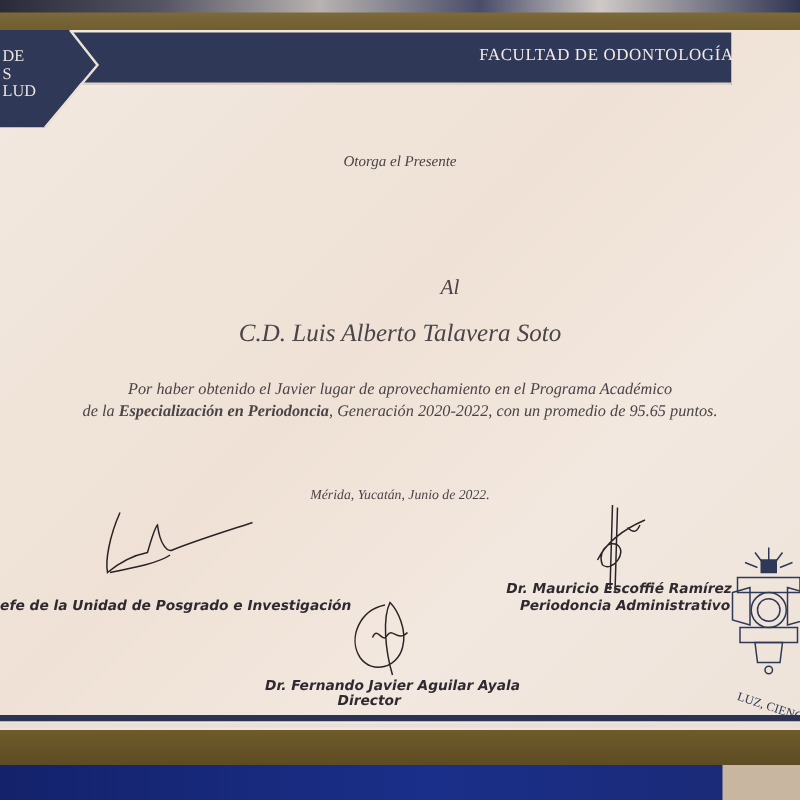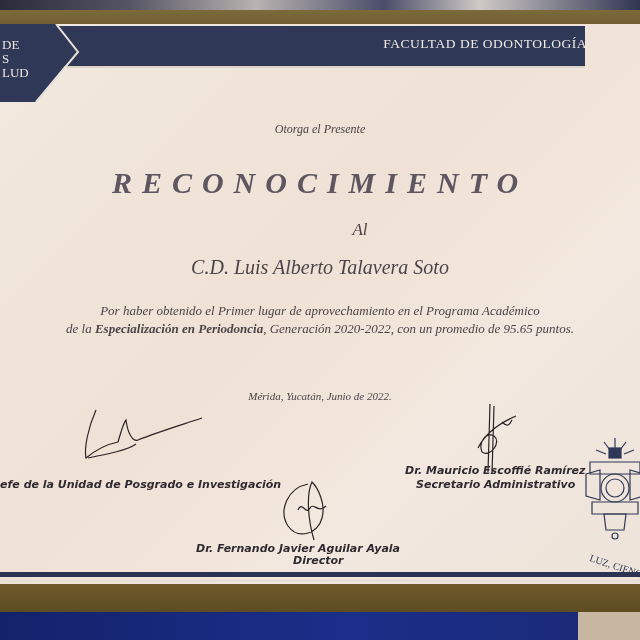--- a/index.html
+++ b/index.html
@@ -83,43 +83,42 @@
     <polygon points="0,0 56,0 76,28 36,78 0,78" fill="#2f3857"></polygon>
     <polyline points="56,0 78,28 36,78" fill="none" stroke="#e9e1d8" stroke-width="2"></polyline>
   </svg>
   <div class="chevron-text">
     <div>DE</div>
     <div>S</div>
     <div>LUD</div>
   </div>
 
   <div class="line otorga">Otorga el Presente</div>
-  <div class="line title">RECONOCIMIENTO</div>
   <div class="line al">Al</div>
   <div class="line name">C.D. Luis Alberto Talavera Soto</div>
-  <div class="line body1">Por haber obtenido el Primer lugar de aprovechamiento en el Programa Académico</div>
+  <div class="line body1">Por haber obtenido el Javier lugar de aprovechamiento en el Programa Académico</div>
   <div class="line body2"><span>de la </span><b>Especialización en Periodoncia</b><span>, Generación 2020-2022, con un promedio de 95.65 puntos.</span></div>
   <div class="line place">Mérida, Yucatán, Junio de 2022.</div>
 
   <svg class="sig" style="left:78px;top:384px" width="130" height="54" viewBox="0 0 130 54">
     <path d="M18,2 C10,20 6,40 8,50 C20,40 30,36 40,34 C44,20 46,14 48,12 C50,28 56,34 60,32 C80,24 100,18 124,10 M10,50 C30,46 50,42 58,36" fill="none" stroke="#2a2426" stroke-width="1.2"></path>
   </svg>
   <div class="sig-role" style="left:-4px;top:454px">Jefe de la Unidad de Posgrado e Investigación</div>
 
   <svg class="sig" style="left:472px;top:378px" width="50" height="74" viewBox="0 0 50 74">
     <path d="M18,2 L16,70 M22,4 L20,72 M6,46 C14,30 30,20 44,14 M10,50 C6,40 14,30 22,34 C30,40 18,56 10,50 M30,20 C36,26 38,22 40,18" fill="none" stroke="#2a2426" stroke-width="1.2"></path>
   </svg>
   <div class="sig-name" style="left:405px;top:440px">Dr. Mauricio Escoffié Ramírez</div>
-  <div class="sig-role" style="left:416px;top:454px">Secretario Administrativo</div>
+  <div class="sig-role" style="left:416px;top:454px">Periodoncia Administrativo</div>
 
   <svg class="sig" style="left:278px;top:456px" width="60" height="62" viewBox="0 0 60 62">
     <path d="M30,4 C10,8 0,30 10,46 C20,60 40,54 44,38 C48,24 40,8 34,2 C28,14 30,40 36,60 M20,30 C24,20 28,36 32,28 C36,22 40,34 48,26" fill="none" stroke="#2a2426" stroke-width="1.2"></path>
   </svg>
-  <div class="sig-name" style="left:196px;top:518px">Dr. Fernando Javier Aguilar Ayala</div>
-  <div class="sig-role" style="left:293px;top:530px">Director</div>
+  <div class="sig-name" style="left:212px;top:518px">Dr. Fernando Javier Aguilar Ayala</div>
+  <div class="sig-role" style="left:270px;top:530px">Director</div>
 
   <svg class="seal" width="62" height="110" viewBox="0 0 62 110">
     <g stroke="#2f3857" fill="none" stroke-width="1.2">
       <path d="M31,4 L31,14 M20,8 L26,16 M42,8 L36,16 M12,16 L22,20 M50,16 L40,20"></path>
       <rect x="25" y="14" width="12" height="10" fill="#2f3857"></rect>
       <path d="M6,28 L56,28 L56,40 L6,40 Z"></path>
       <path d="M2,40 L16,36 L16,66 L2,62 Z"></path>
       <path d="M60,40 L46,36 L46,66 L60,62 Z"></path>
       <circle cx="31" cy="54" r="14"></circle>
       <circle cx="31" cy="54" r="9"></circle>

